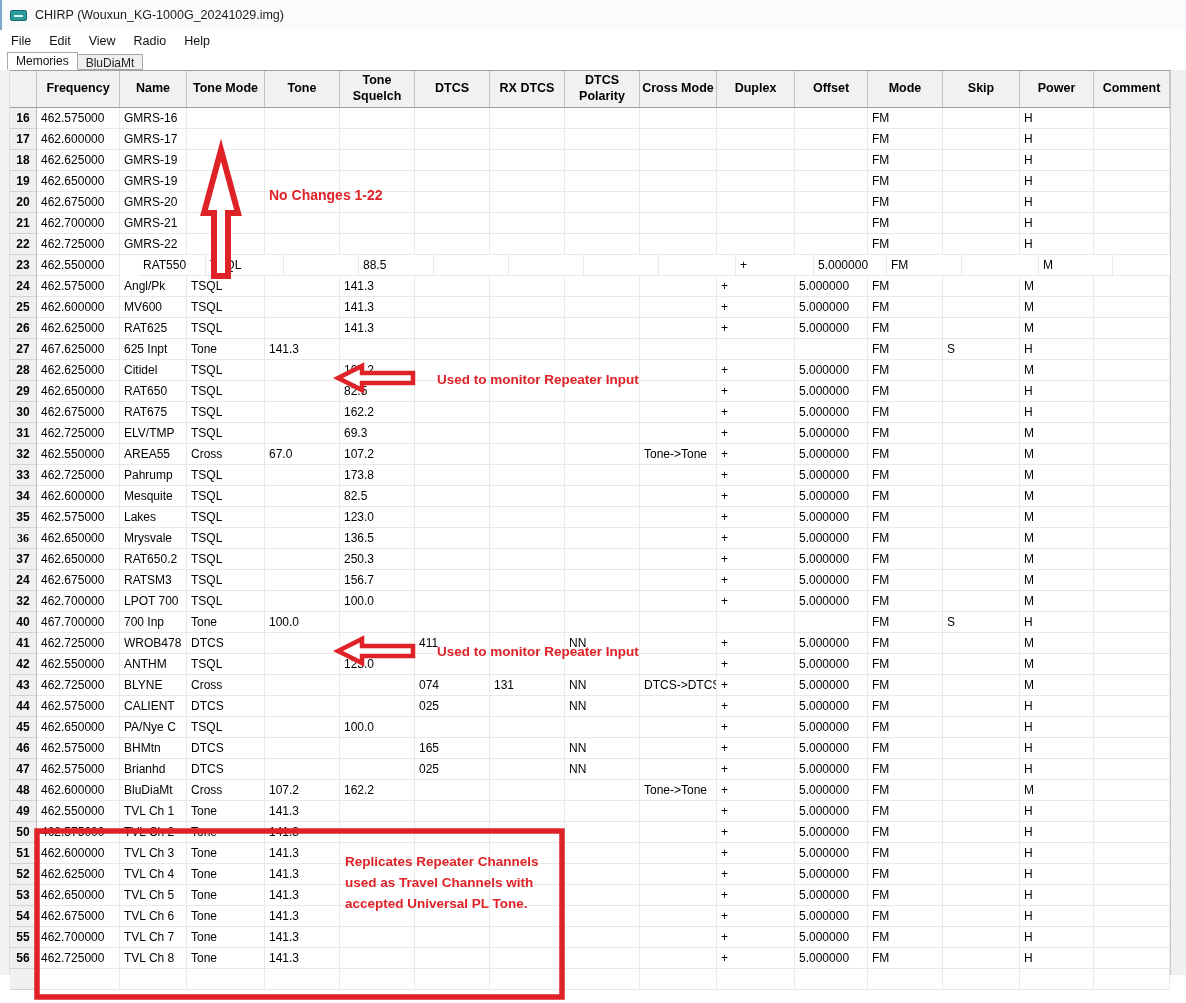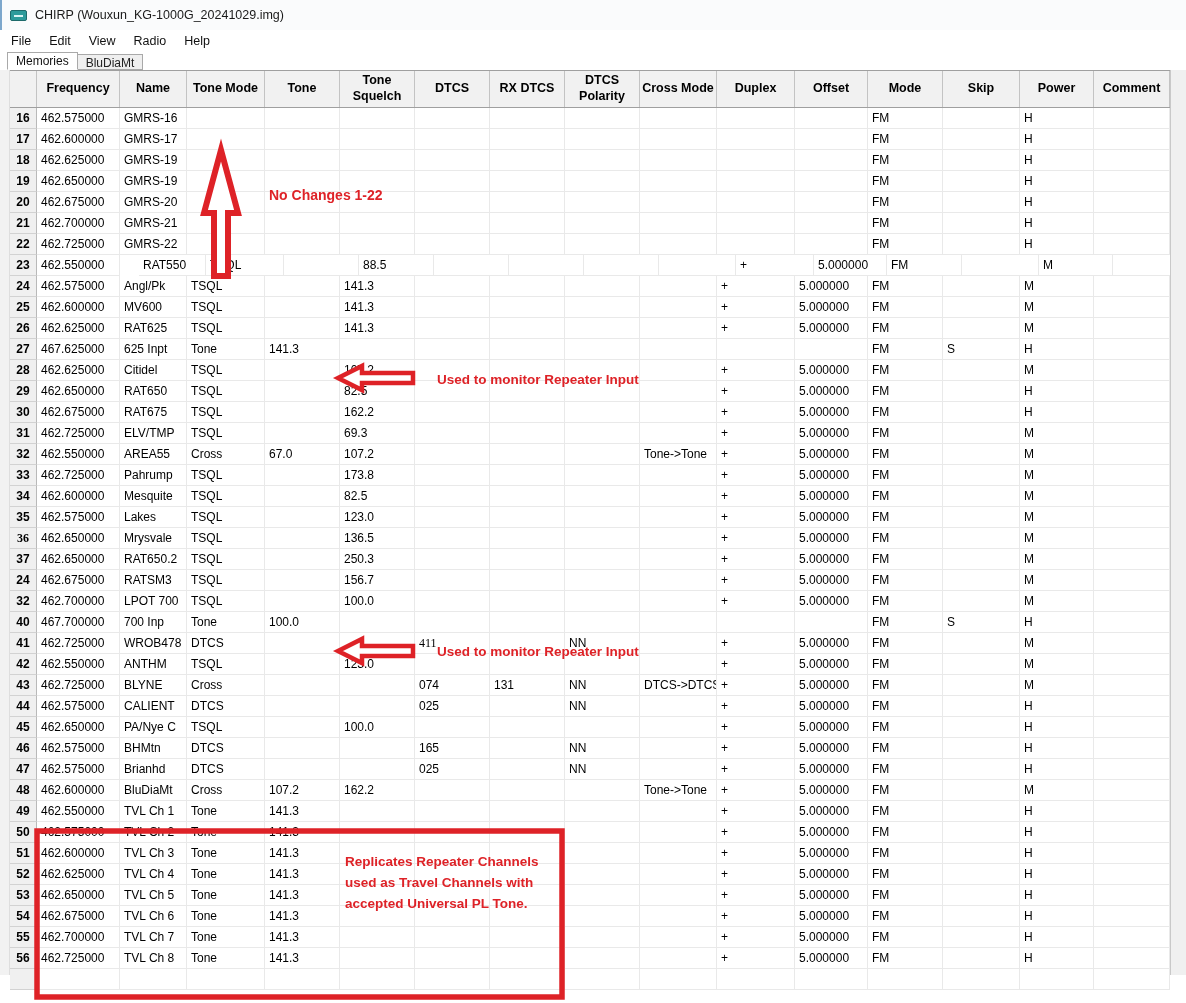--- a/index.html
+++ b/index.html
@@ -558,21 +558,21 @@
             <div class="cell" style="width: 74px;">H</div>
             <div class="cell" style="width: 76px;"></div>
           </div>
           <div class="grow">
             <div class="cell rnum" style="width: 27px;">41</div>
             <div class="cell" style="width: 83px;">462.725000</div>
             <div class="cell" style="width: 67px;">WROB478</div>
             <div class="cell" style="width: 78px;">DTCS</div>
             <div class="cell" style="width: 75px;"></div>
             <div class="cell" style="width: 75px;"></div>
-            <div class="cell" style="width: 75px; font-family: Liberation Serif, serif;">411</div>
+            <div class="cell" style="width: 75px;">411</div>
             <div class="cell" style="width: 75px;"></div>
             <div class="cell" style="width: 75px;">NN</div>
             <div class="cell" style="width: 77px;"></div>
             <div class="cell" style="width: 78px;">+</div>
             <div class="cell" style="width: 73px;">5.000000</div>
             <div class="cell" style="width: 75px;">FM</div>
             <div class="cell" style="width: 77px;"></div>
             <div class="cell" style="width: 74px;">M</div>
             <div class="cell" style="width: 76px;"></div>
           </div>

